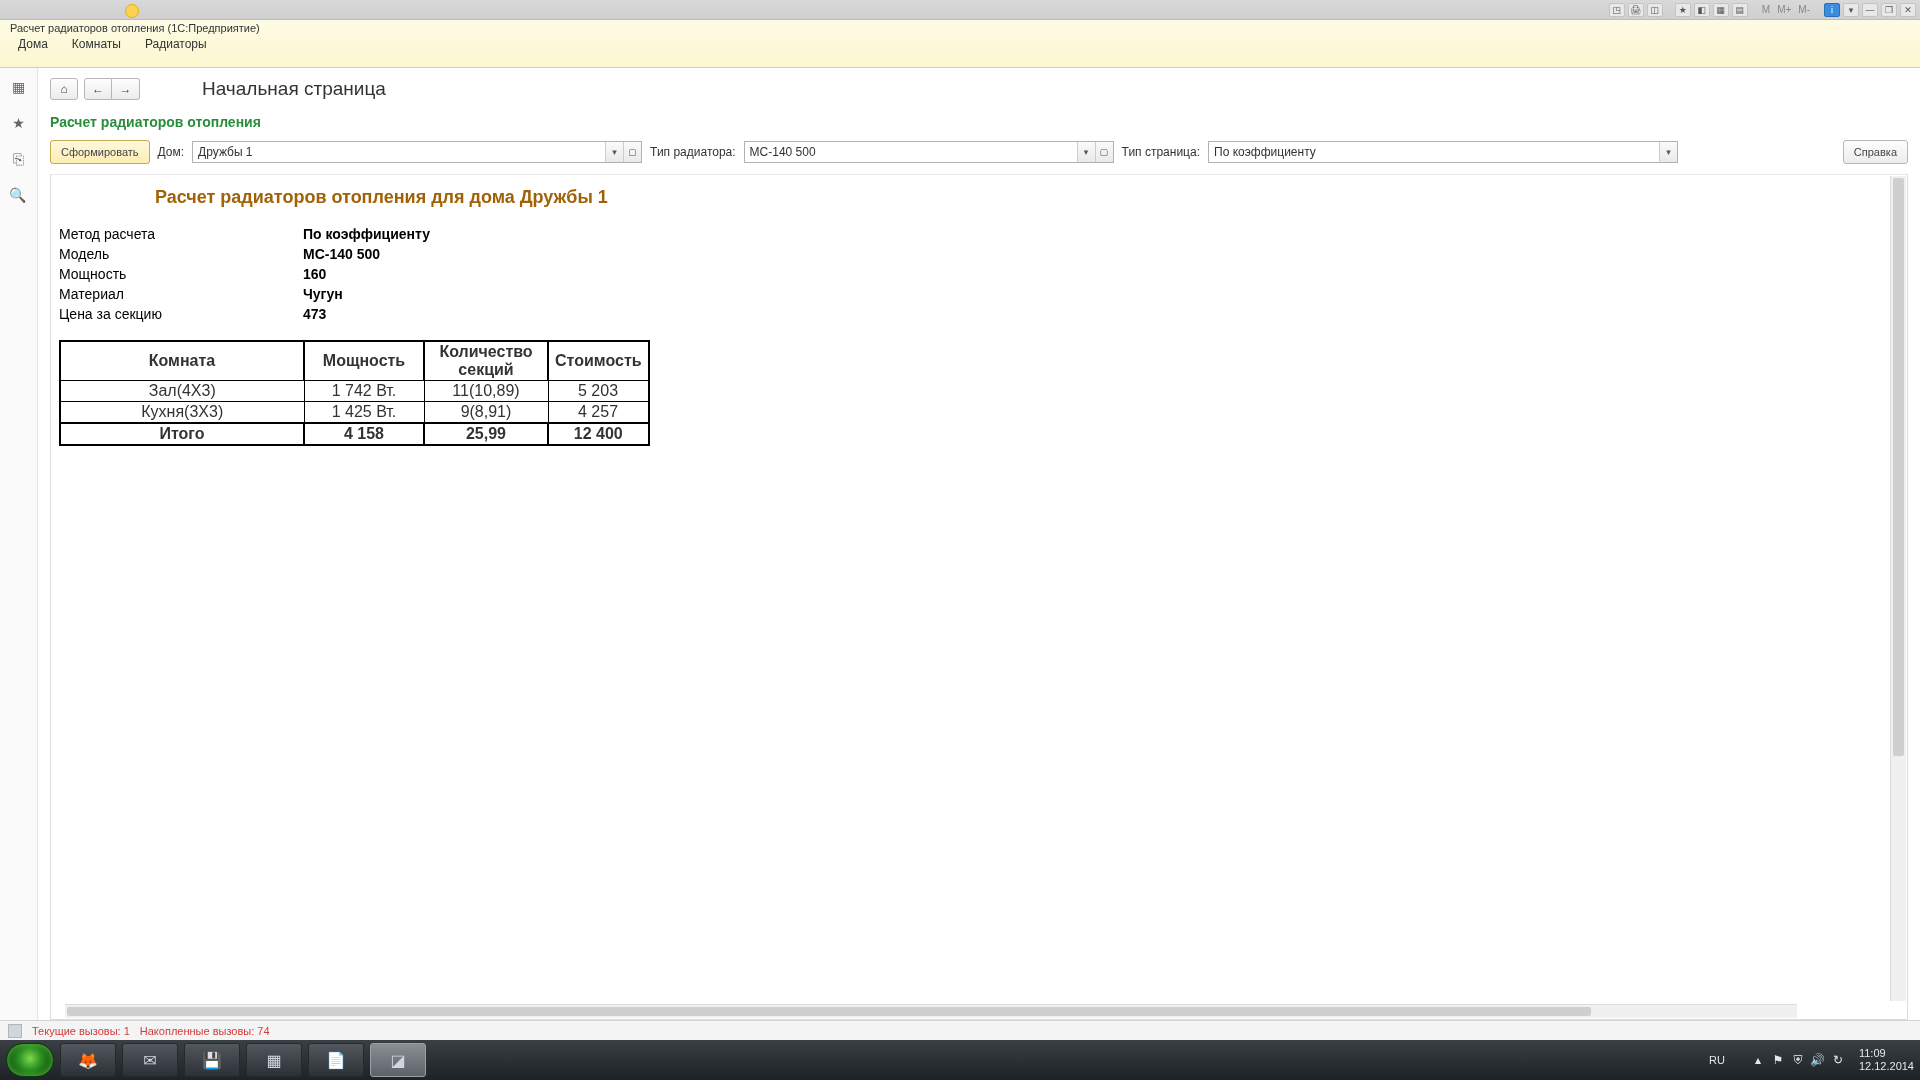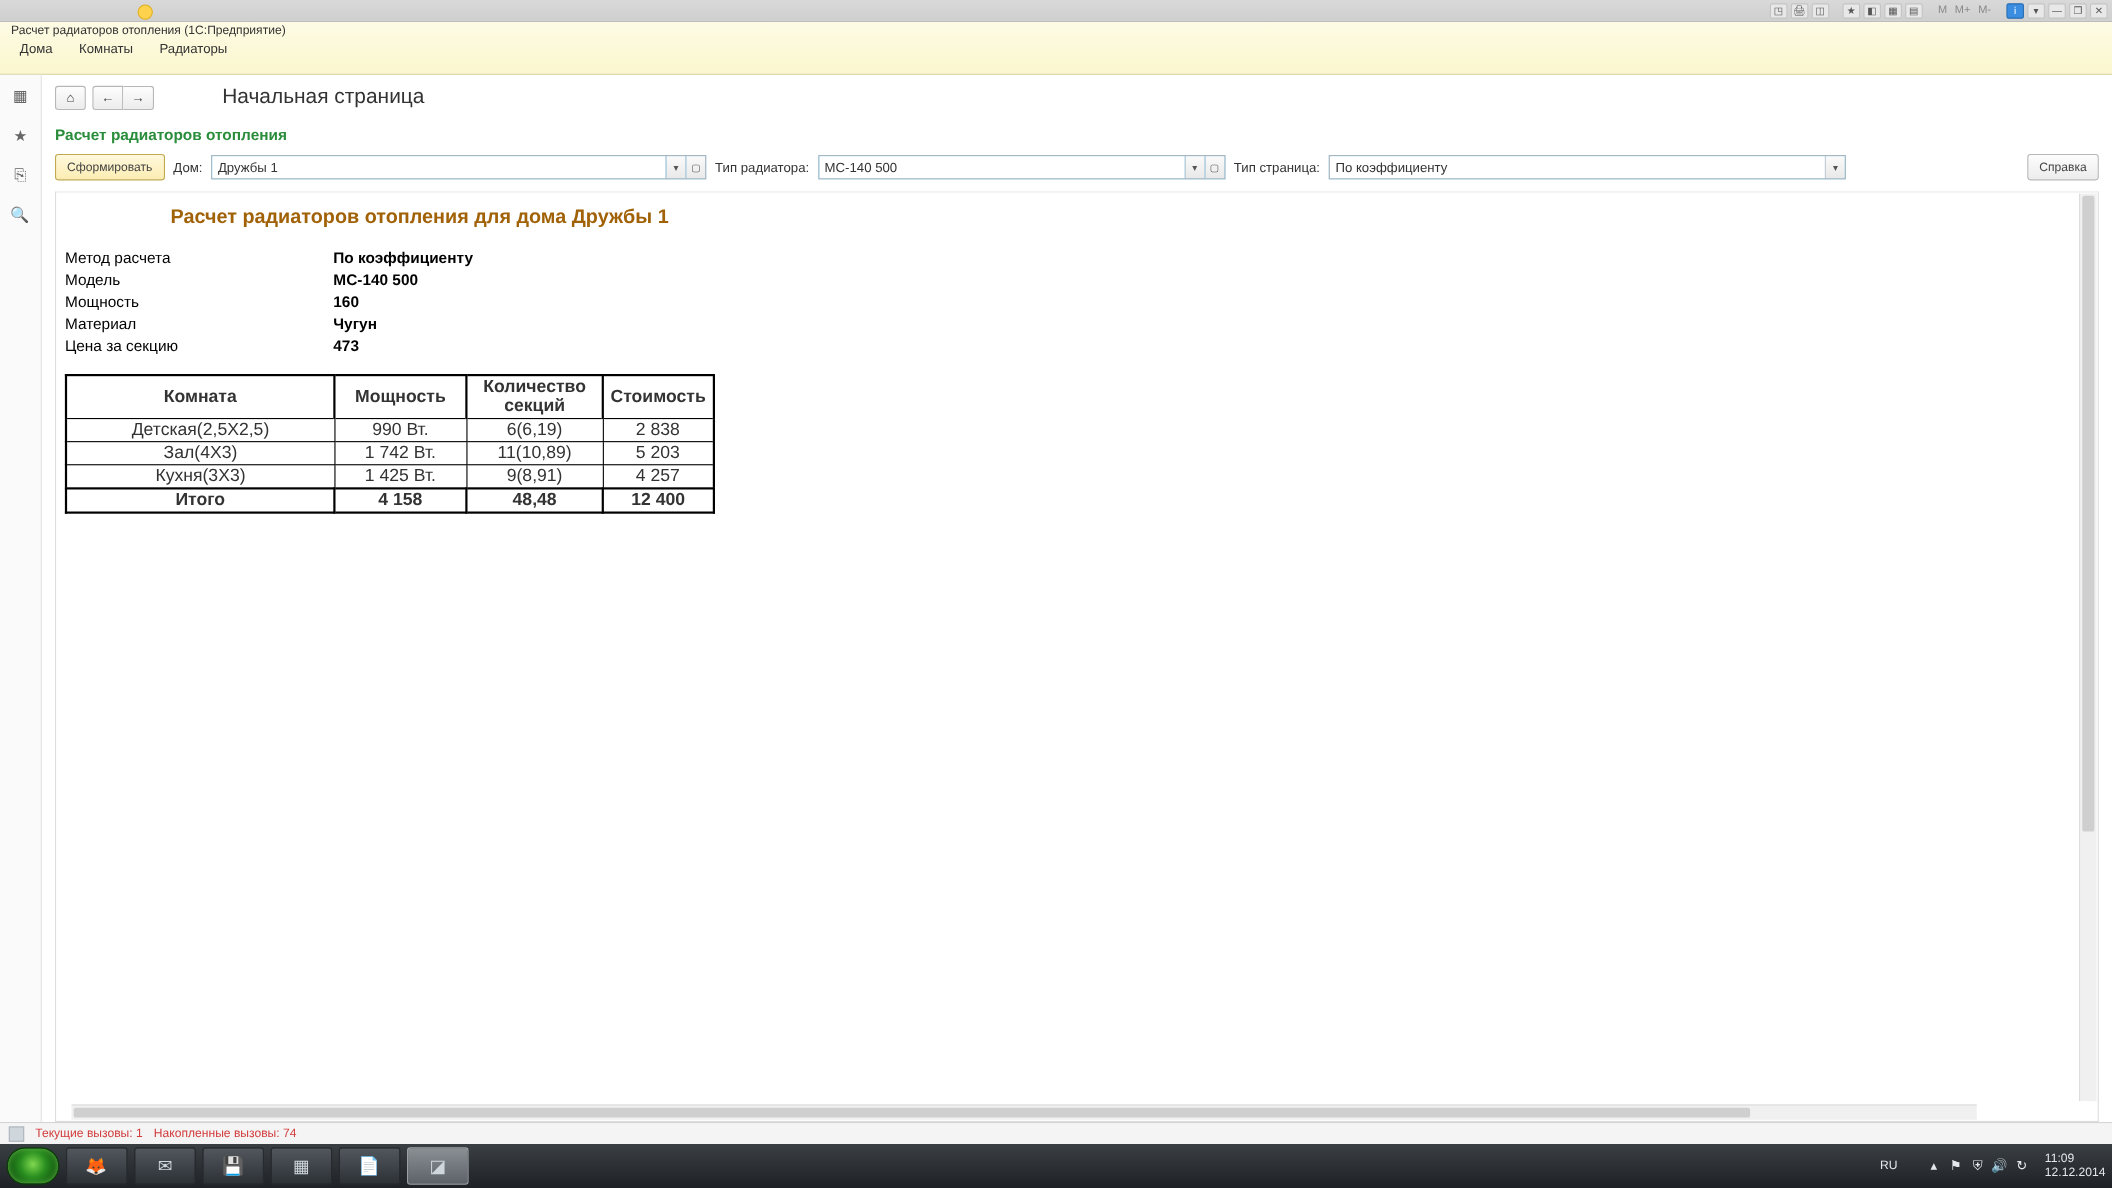--- a/index.html
+++ b/index.html
@@ -243,41 +243,35 @@
             <thead>
               <tr>
                 <th>Комната</th>
                 <th>Мощность</th>
                 <th>Количество секций</th>
                 <th>Стоимость</th>
               </tr>
             </thead>
             <tbody>
               <tr>
-                <td>Детская(2,5Х2,5)</td>
-                <td>990 Вт.</td>
-                <td>6(6,19)</td>
-                <td>2 838</td>
-              </tr>
-              <tr>
                 <td>Зал(4Х3)</td>
                 <td>1 742 Вт.</td>
                 <td>11(10,89)</td>
                 <td>5 203</td>
               </tr>
               <tr>
                 <td>Кухня(3Х3)</td>
                 <td>1 425 Вт.</td>
                 <td>9(8,91)</td>
                 <td>4 257</td>
               </tr>
               <tr class="total">
                 <td>Итого</td>
                 <td>4 158</td>
-                <td>48,48</td>
+                <td>25,99</td>
                 <td>12 400</td>
               </tr>
             </tbody>
           </table>
         </div>
       </div>
       <div class="vscroll">
           <div class="thumb"></div>
         </div>
       <div class="hscroll">

